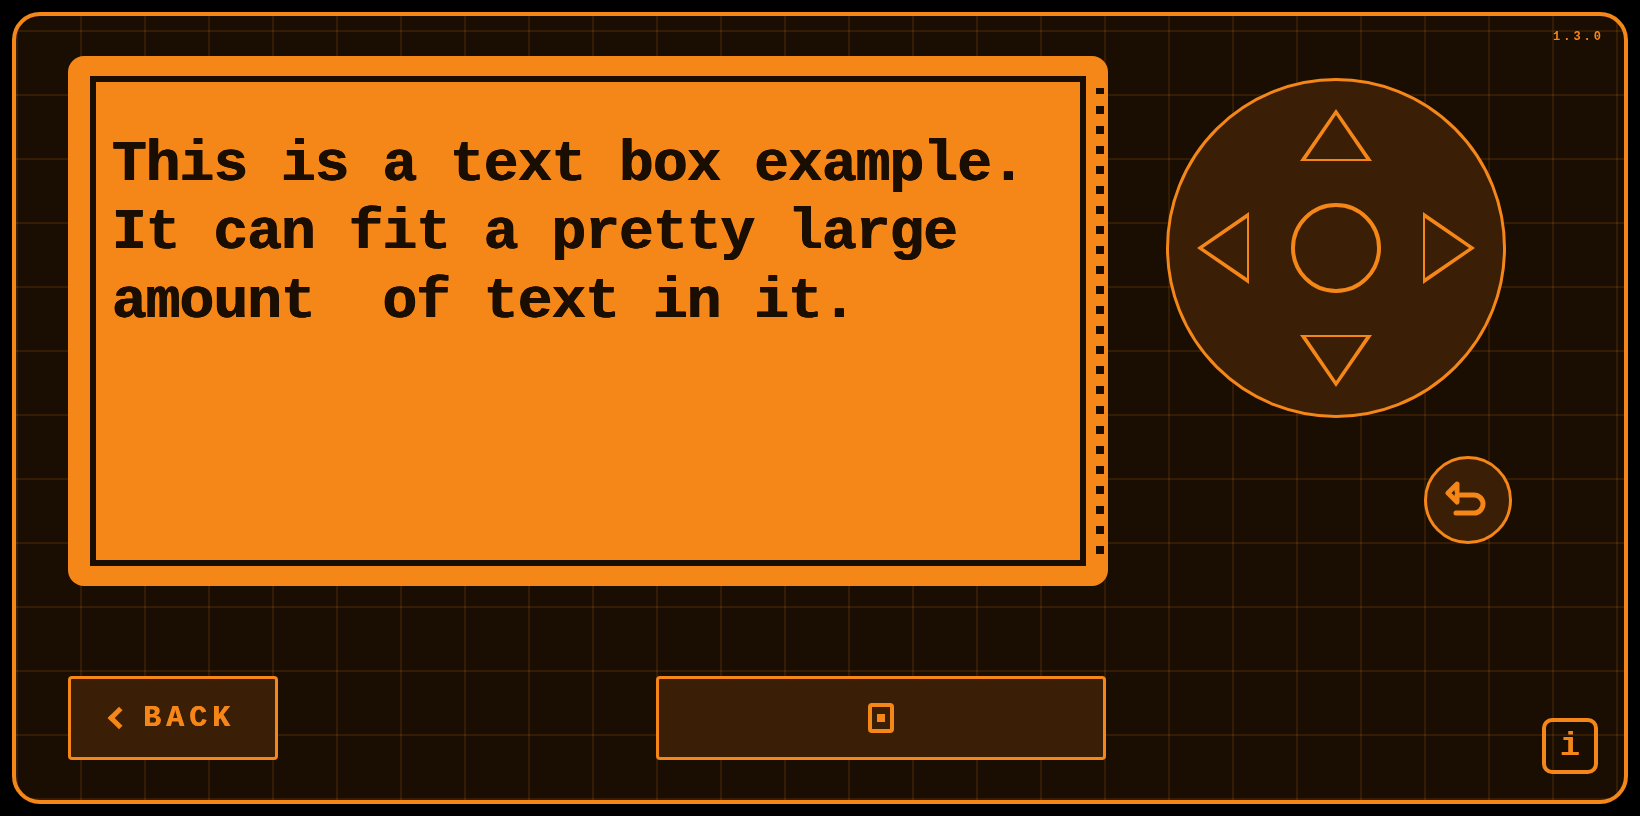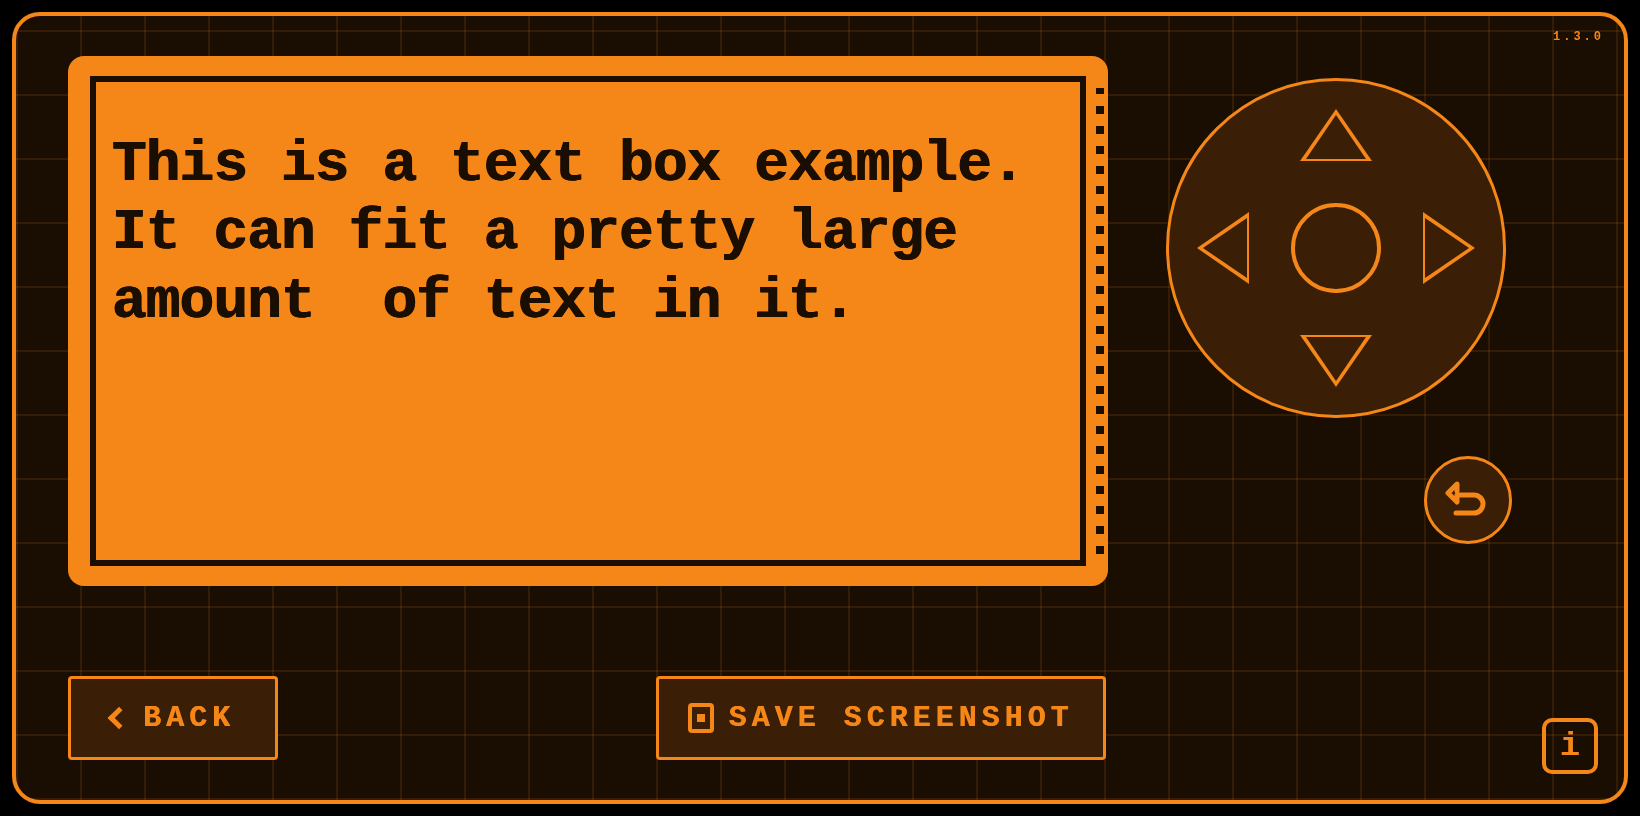--- a/index.html
+++ b/index.html
@@ -184,21 +184,20 @@
     </div>
   </div>
 
   <button class="btn btn-back">
     <span class="chev-left"></span>
     <span>BACK</span>
   </button>
 
   <button class="btn btn-save">
     <span class="save-ico"></span>
-    <span>SAVE SCREENSHOT</span>
   </button>
 
   <div class="dpad">
     <div class="tri tri-up"></div>
     <div class="tri tri-down"></div>
     <div class="tri tri-left"></div>
     <div class="tri tri-right"></div>
     <div class="dpad-center"></div>
   </div>
 

